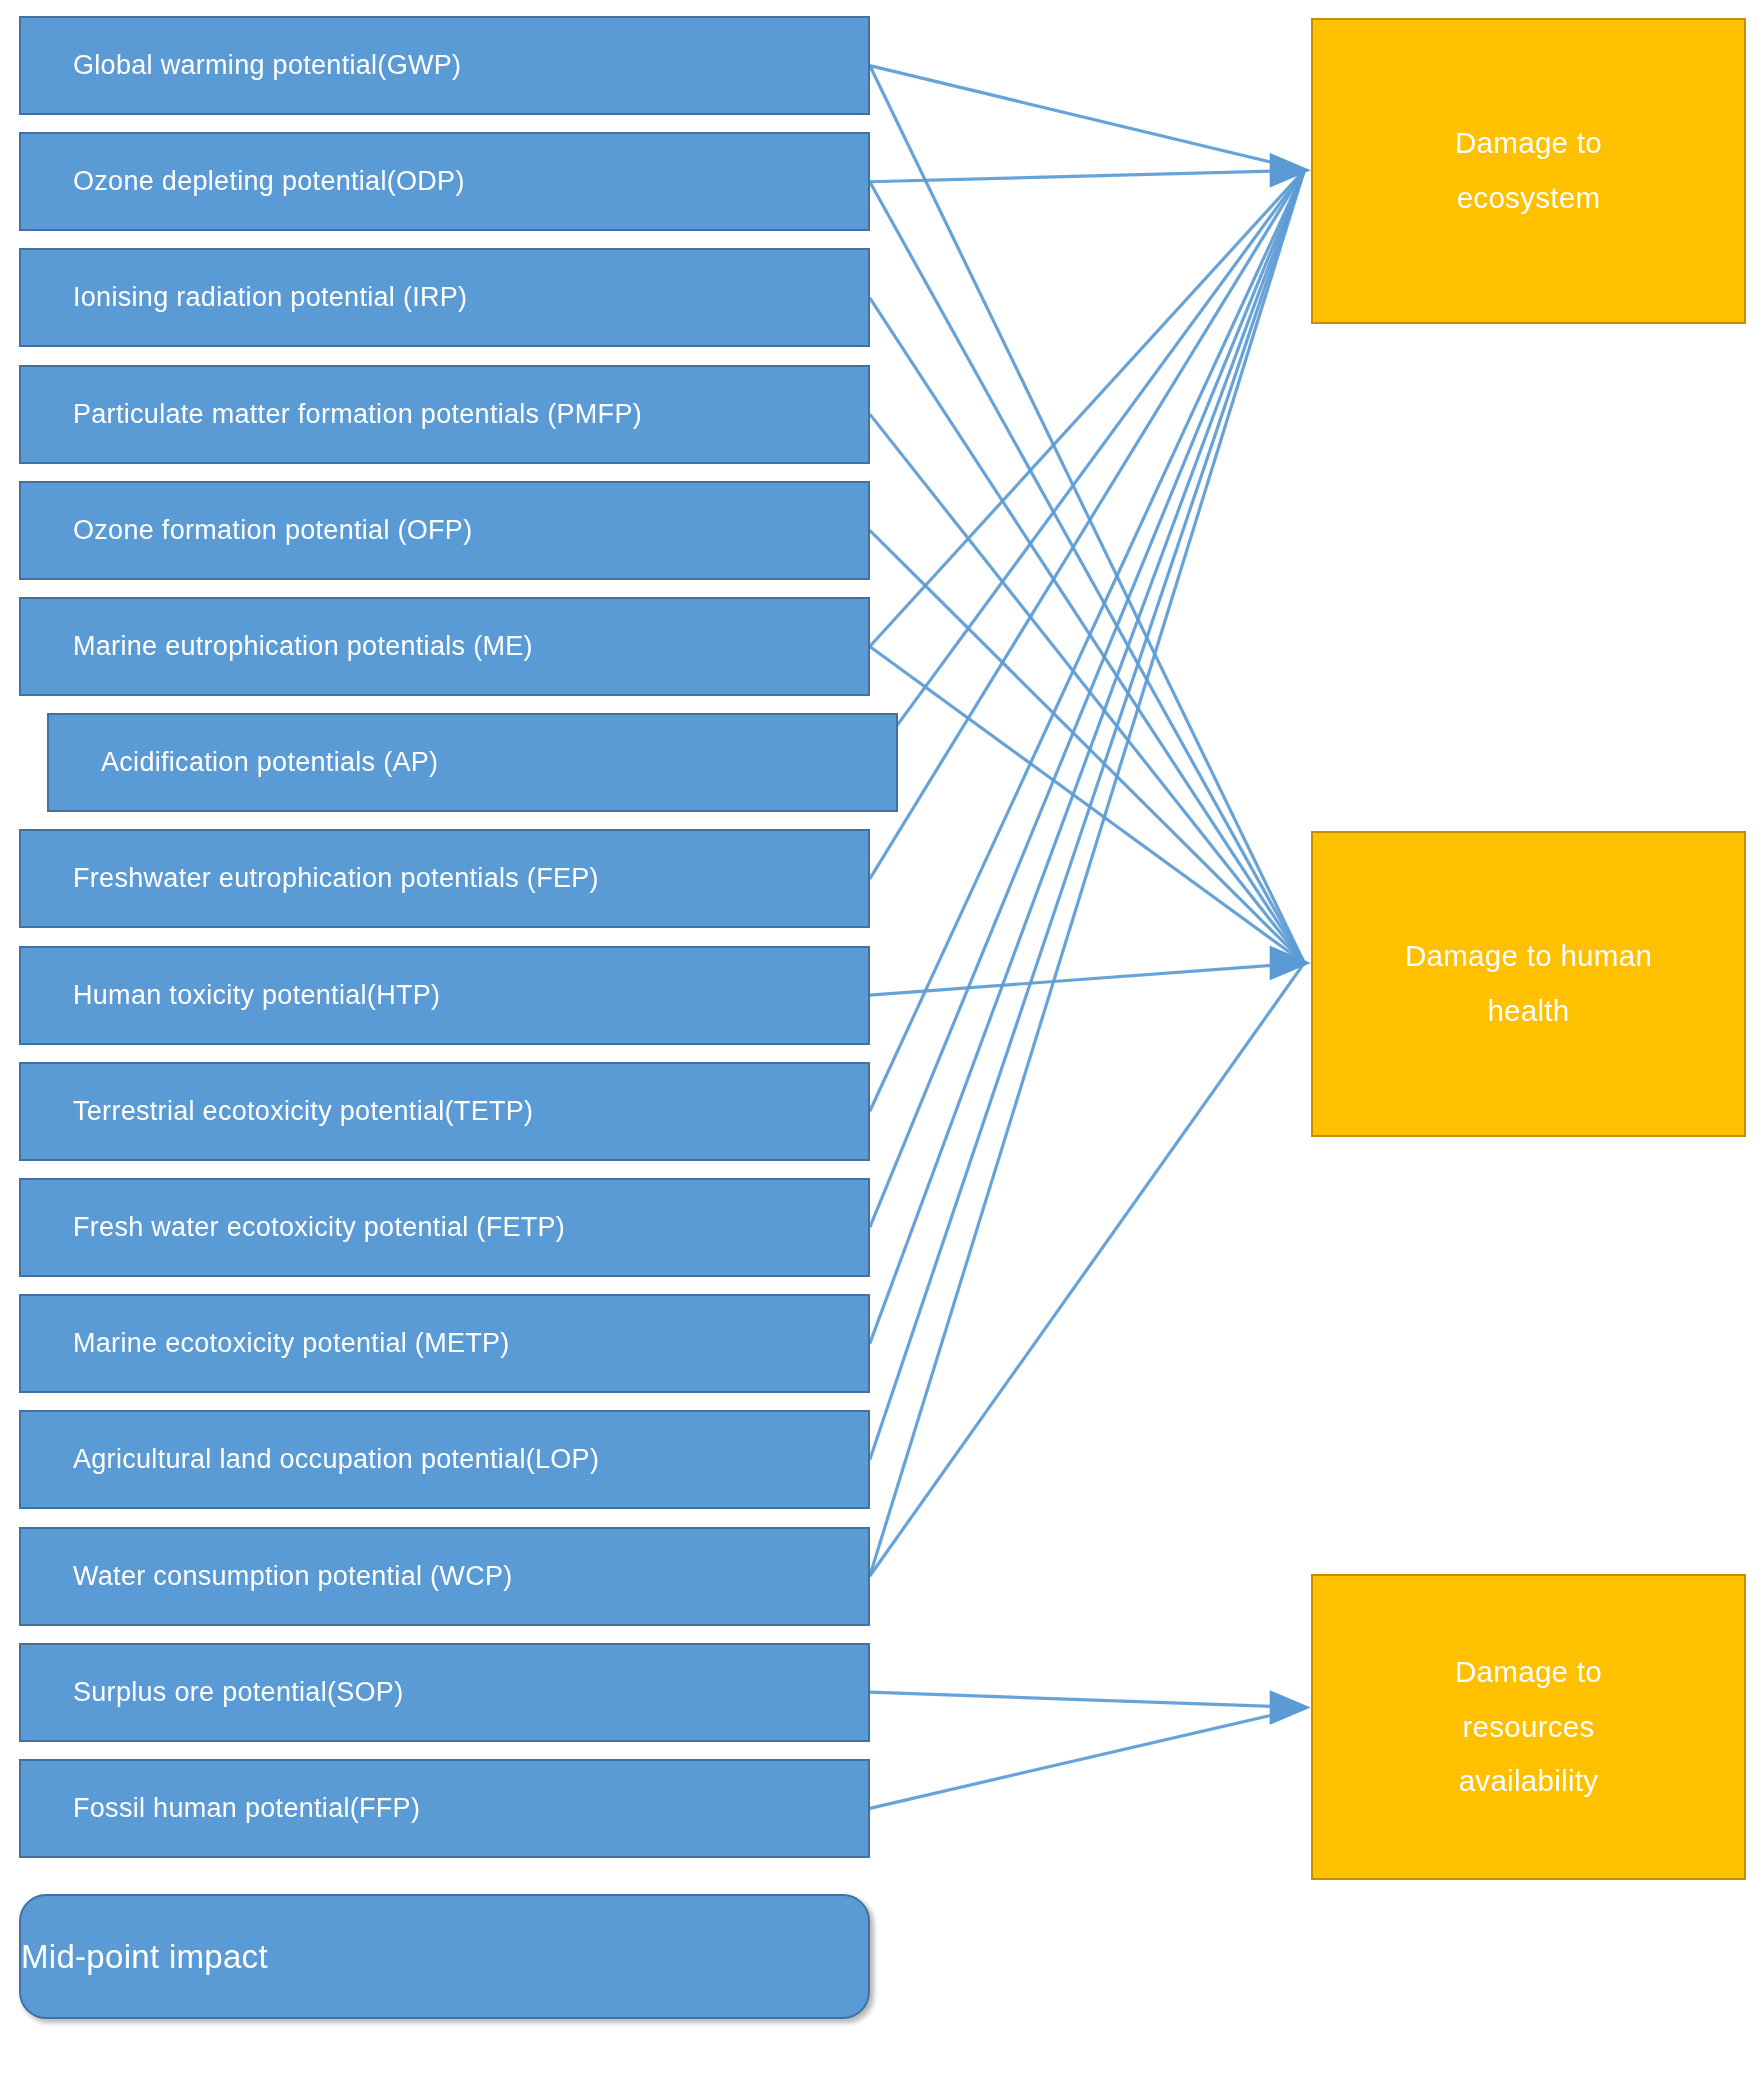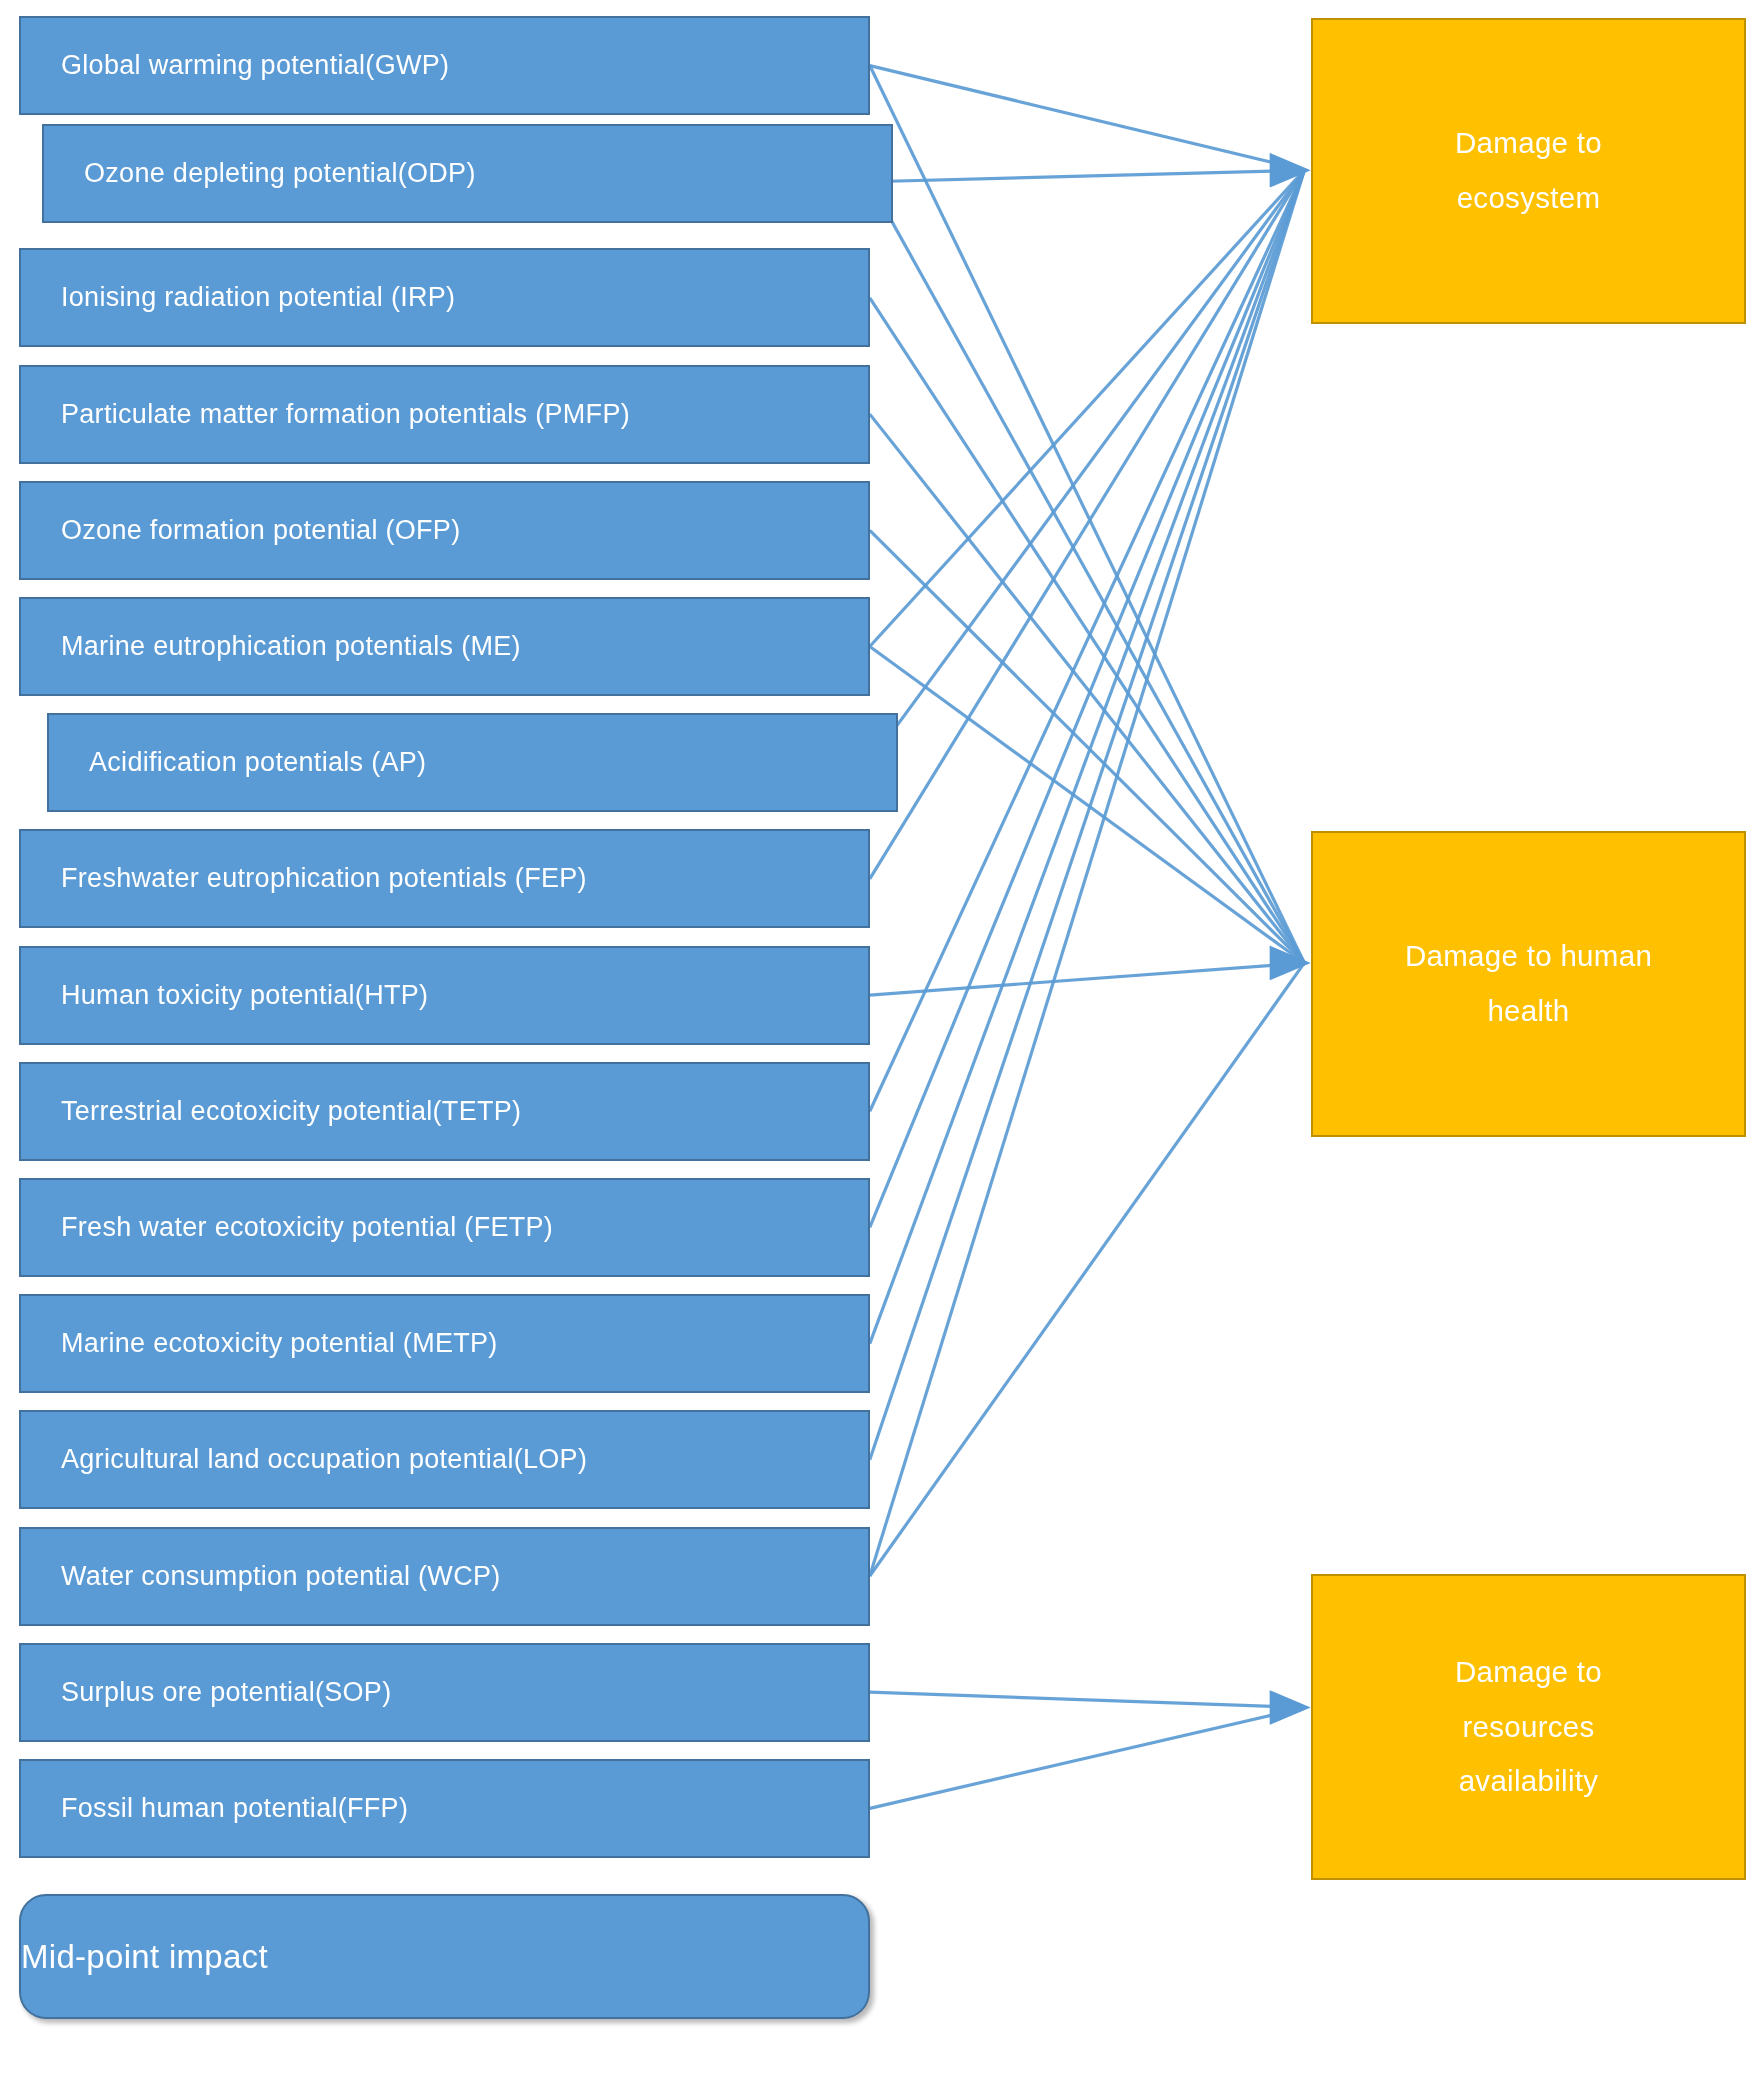--- a/index.html
+++ b/index.html
@@ -10,21 +10,21 @@
     font-family:"Liberation Sans", sans-serif;
     overflow:hidden;
   }
   .mid-box{
     position:absolute;
     left:19px;width:851px;height:99px;
     background:var(--mid-fill);
     border:2.6px solid var(--mid-border);
     box-sizing:border-box;
     display:flex;align-items:center;
-    padding-left:40px;
+    padding-left:52px;
   }
   .mid-box .lbl{
     color:#ffffff;font-size:27px;letter-spacing:0.3px;white-space:nowrap;
   }
   .end-box{
     position:absolute;
     left:1311px;width:435px;height:306px;
     background:var(--end-fill);
     border:2.6px solid var(--end-border);
     box-sizing:border-box;
@@ -91,21 +91,21 @@
       <path d="M 92 504 q 7 -9 14 0 q 7 9 14 0 q 7 -9 14 0 q 7 9 14 0 q 7 -9 14 0 q 7 9 14 0 q 7 -9 14 0 q 7 9 14 0 q 7 -9 14 0 q 7 9 14 0 q 7 -9 14 0 q 7 9 14 0 q 7 -9 14 0 q 7 9 14 0 q 7 -9 14 0 q 7 9 14 0" fill="none" stroke="#4472C4" stroke-width="2.5" stroke-opacity="0.85"></path>
       <path d="M 92 1228 q 7 -9 14 0 q 7 9 14 0 q 7 -9 14 0 q 7 9 14 0 q 7 -9 14 0 q 7 9 14 0 q 7 -9 14 0 q 7 9 14 0 q 7 -9 14 0 q 7 9 14 0 q 7 -9 14 0 q 7 9 14 0 q 7 -9 14 0 q 7 9 14 0 q 7 -9 14 0 q 7 9 14 0 q 7 -9 14 0 q 7 9 14 0 q 7 -9 14 0 q 7 9 14 0 q 7 -9 14 0 q 7 9 14 0 q 7 -9 14 0 q 7 9 14 0 q 7 -9 14 0 q 7 9 14 0" fill="none" stroke="#4472C4" stroke-width="2.5" stroke-opacity="0.85"></path>
       <path d="M 422 1771 q 7 -9 14 0 q 7 9 14 0 q 7 -9 14 0 q 7 9 14 0 q 7 -9 14 0 q 7 9 14 0 q 7 -9 14 0 q 7 9 14 0 q 7 -9 14 0 q 7 9 14 0 q 7 -9 14 0 q 7 9 14 0 q 7 -9 14 0 q 7 9 14 0 q 7 -9 14 0 q 7 9 14 0 q 7 -9 14 0 q 7 9 14 0 q 7 -9 14 0 q 7 9 14 0 q 7 -9 14 0 q 7 9 14 0" fill="none" stroke="#4472C4" stroke-width="2.5" stroke-opacity="0.85"></path>
       <path d="M 492 1952 q 7 -9 14 0 q 7 9 14 0 q 7 -9 14 0 q 7 9 14 0 q 7 -9 14 0 q 7 9 14 0 q 7 -9 14 0 q 7 9 14 0 q 7 -9 14 0 q 7 9 14 0 q 7 -9 14 0 q 7 9 14 0 q 7 -9 14 0 q 7 9 14 0 q 7 -9 14 0 q 7 9 14 0 q 7 -9 14 0 q 7 9 14 0 q 7 -9 14 0 q 7 9 14 0 q 7 -9 14 0 q 7 9 14 0" fill="none" stroke="#4472C4" stroke-width="2.5" stroke-opacity="0.85"></path>
       <path d="M 322 2133 q 7 -9 14 0 q 7 9 14 0 q 7 -9 14 0 q 7 9 14 0 q 7 -9 14 0 q 7 9 14 0 q 7 -9 14 0 q 7 9 14 0 q 7 -9 14 0 q 7 9 14 0 q 7 -9 14 0 q 7 9 14 0 q 7 -9 14 0 q 7 9 14 0 q 7 -9 14 0 q 7 9 14 0 q 7 -9 14 0 q 7 9 14 0 q 7 -9 14 0 q 7 9 14 0 q 7 -9 14 0 q 7 9 14 0" fill="none" stroke="#4472C4" stroke-width="2.5" stroke-opacity="0.85"></path>
     </svg>
   <div id="midpoint-col">
       <div class="mid-box" style="top: 16px;">
         <span class="lbl">Global warming potential(GWP)</span>
       </div>
-      <div class="mid-box" style="top: 124px; margin-left: 23px;">
+      <div class="mid-box" style="top: 132px;">
         <span class="lbl">Ozone depleting potential(ODP)</span>
       </div>
       <div class="mid-box" style="top: 248px;">
         <span class="lbl">Ionising radiation potential (IRP)</span>
       </div>
       <div class="mid-box" style="top: 365px;">
         <span class="lbl">Particulate matter formation potentials (PMFP)</span>
       </div>
       <div class="mid-box" style="top: 481px;">
         <span class="lbl">Ozone formation potential (OFP)</span>

